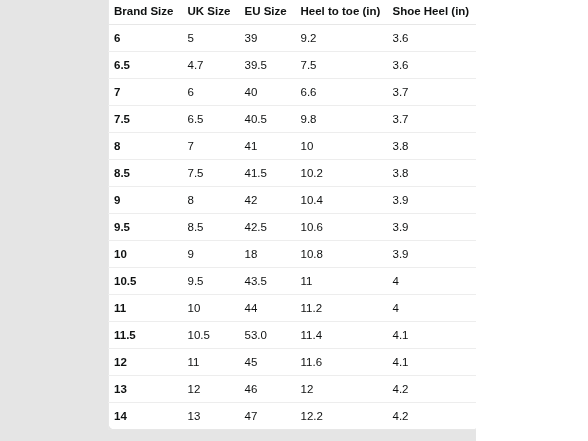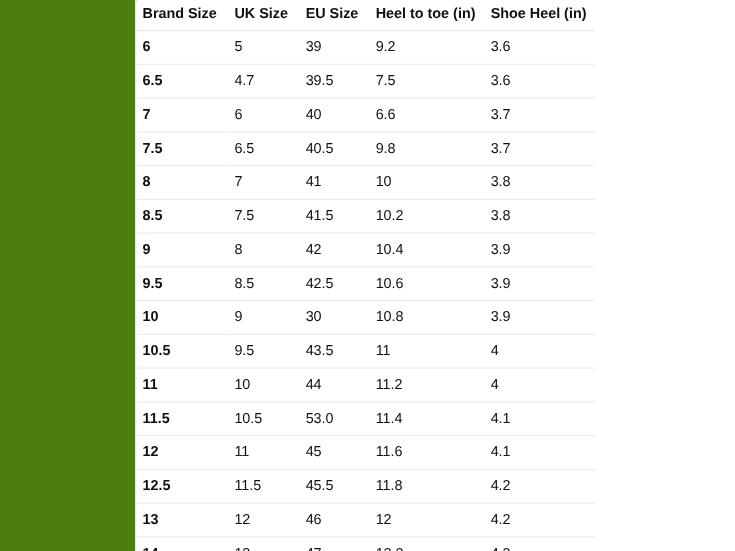--- a/index.html
+++ b/index.html
@@ -12,21 +12,21 @@
   }
   body {
     font-family: "Liberation Sans", sans-serif;
     -webkit-font-smoothing: antialiased;
   }
 
   #page {
     position: relative;
     width: 476px;
     height: 441px;
-    background: #4d7c0f;
+    background: #e5e5e5;
     overflow: hidden;
     text-decoration: underline;
   }
 
   
   #table-wrap {
     position: absolute;
     left: 108px;
     top: -2px;
     width: 370px;
@@ -256,21 +256,21 @@
             </td>
           </tr>
           <tr>
             <td class="col-brand">
               <span class="cell-pad">10</span>
             </td>
             <td>
               <span class="cell-pad">9</span>
             </td>
             <td>
-              <span class="cell-pad">30</span>
+              <span class="cell-pad">18</span>
             </td>
             <td>
               <span class="cell-pad">10.8</span>
             </td>
             <td>
               <span class="cell-pad">3.9</span>
             </td>
           </tr>
           <tr>
             <td class="col-brand">
@@ -331,37 +331,20 @@
               <span class="cell-pad">11</span>
             </td>
             <td>
               <span class="cell-pad">45</span>
             </td>
             <td>
               <span class="cell-pad">11.6</span>
             </td>
             <td>
               <span class="cell-pad">4.1</span>
-            </td>
-          </tr>
-          <tr>
-            <td class="col-brand">
-              <span class="cell-pad">12.5</span>
-            </td>
-            <td>
-              <span class="cell-pad">11.5</span>
-            </td>
-            <td>
-              <span class="cell-pad">45.5</span>
-            </td>
-            <td>
-              <span class="cell-pad">11.8</span>
-            </td>
-            <td>
-              <span class="cell-pad">4.2</span>
             </td>
           </tr>
           <tr>
             <td class="col-brand">
               <span class="cell-pad">13</span>
             </td>
             <td>
               <span class="cell-pad">12</span>
             </td>
             <td>

